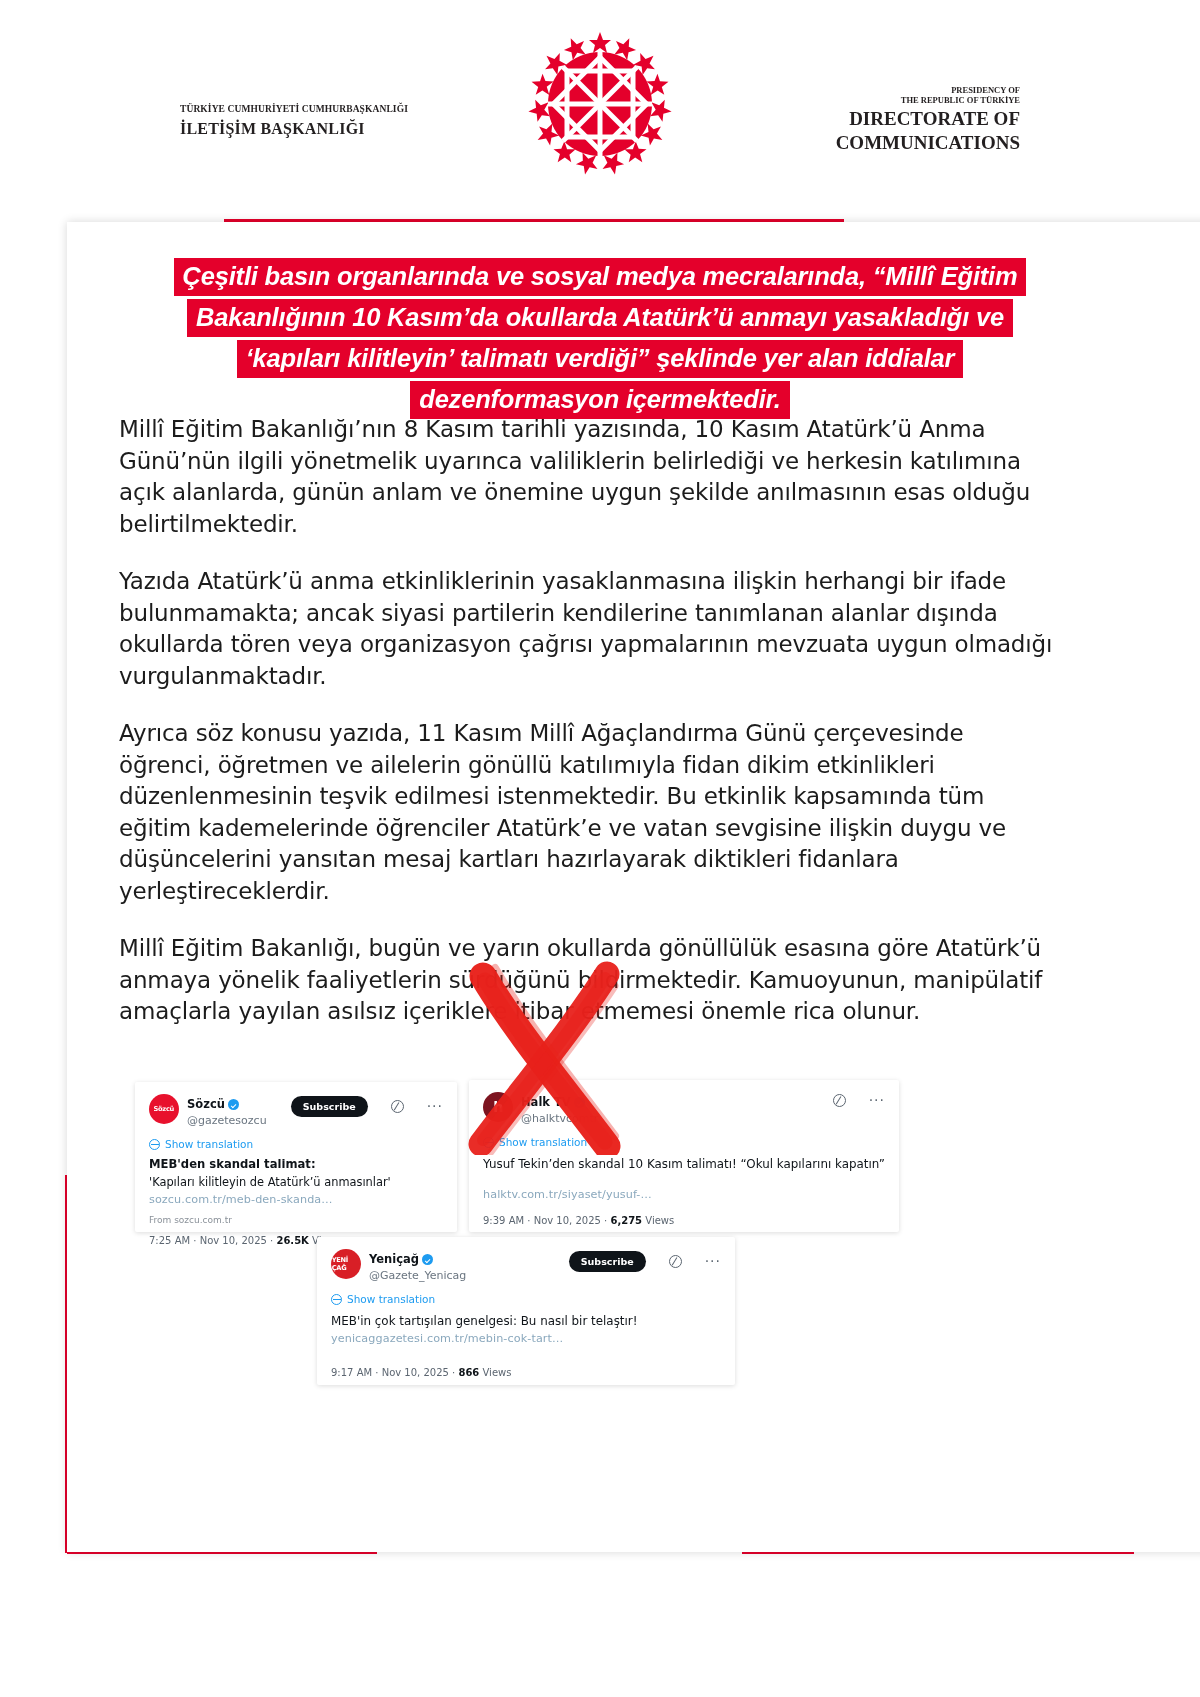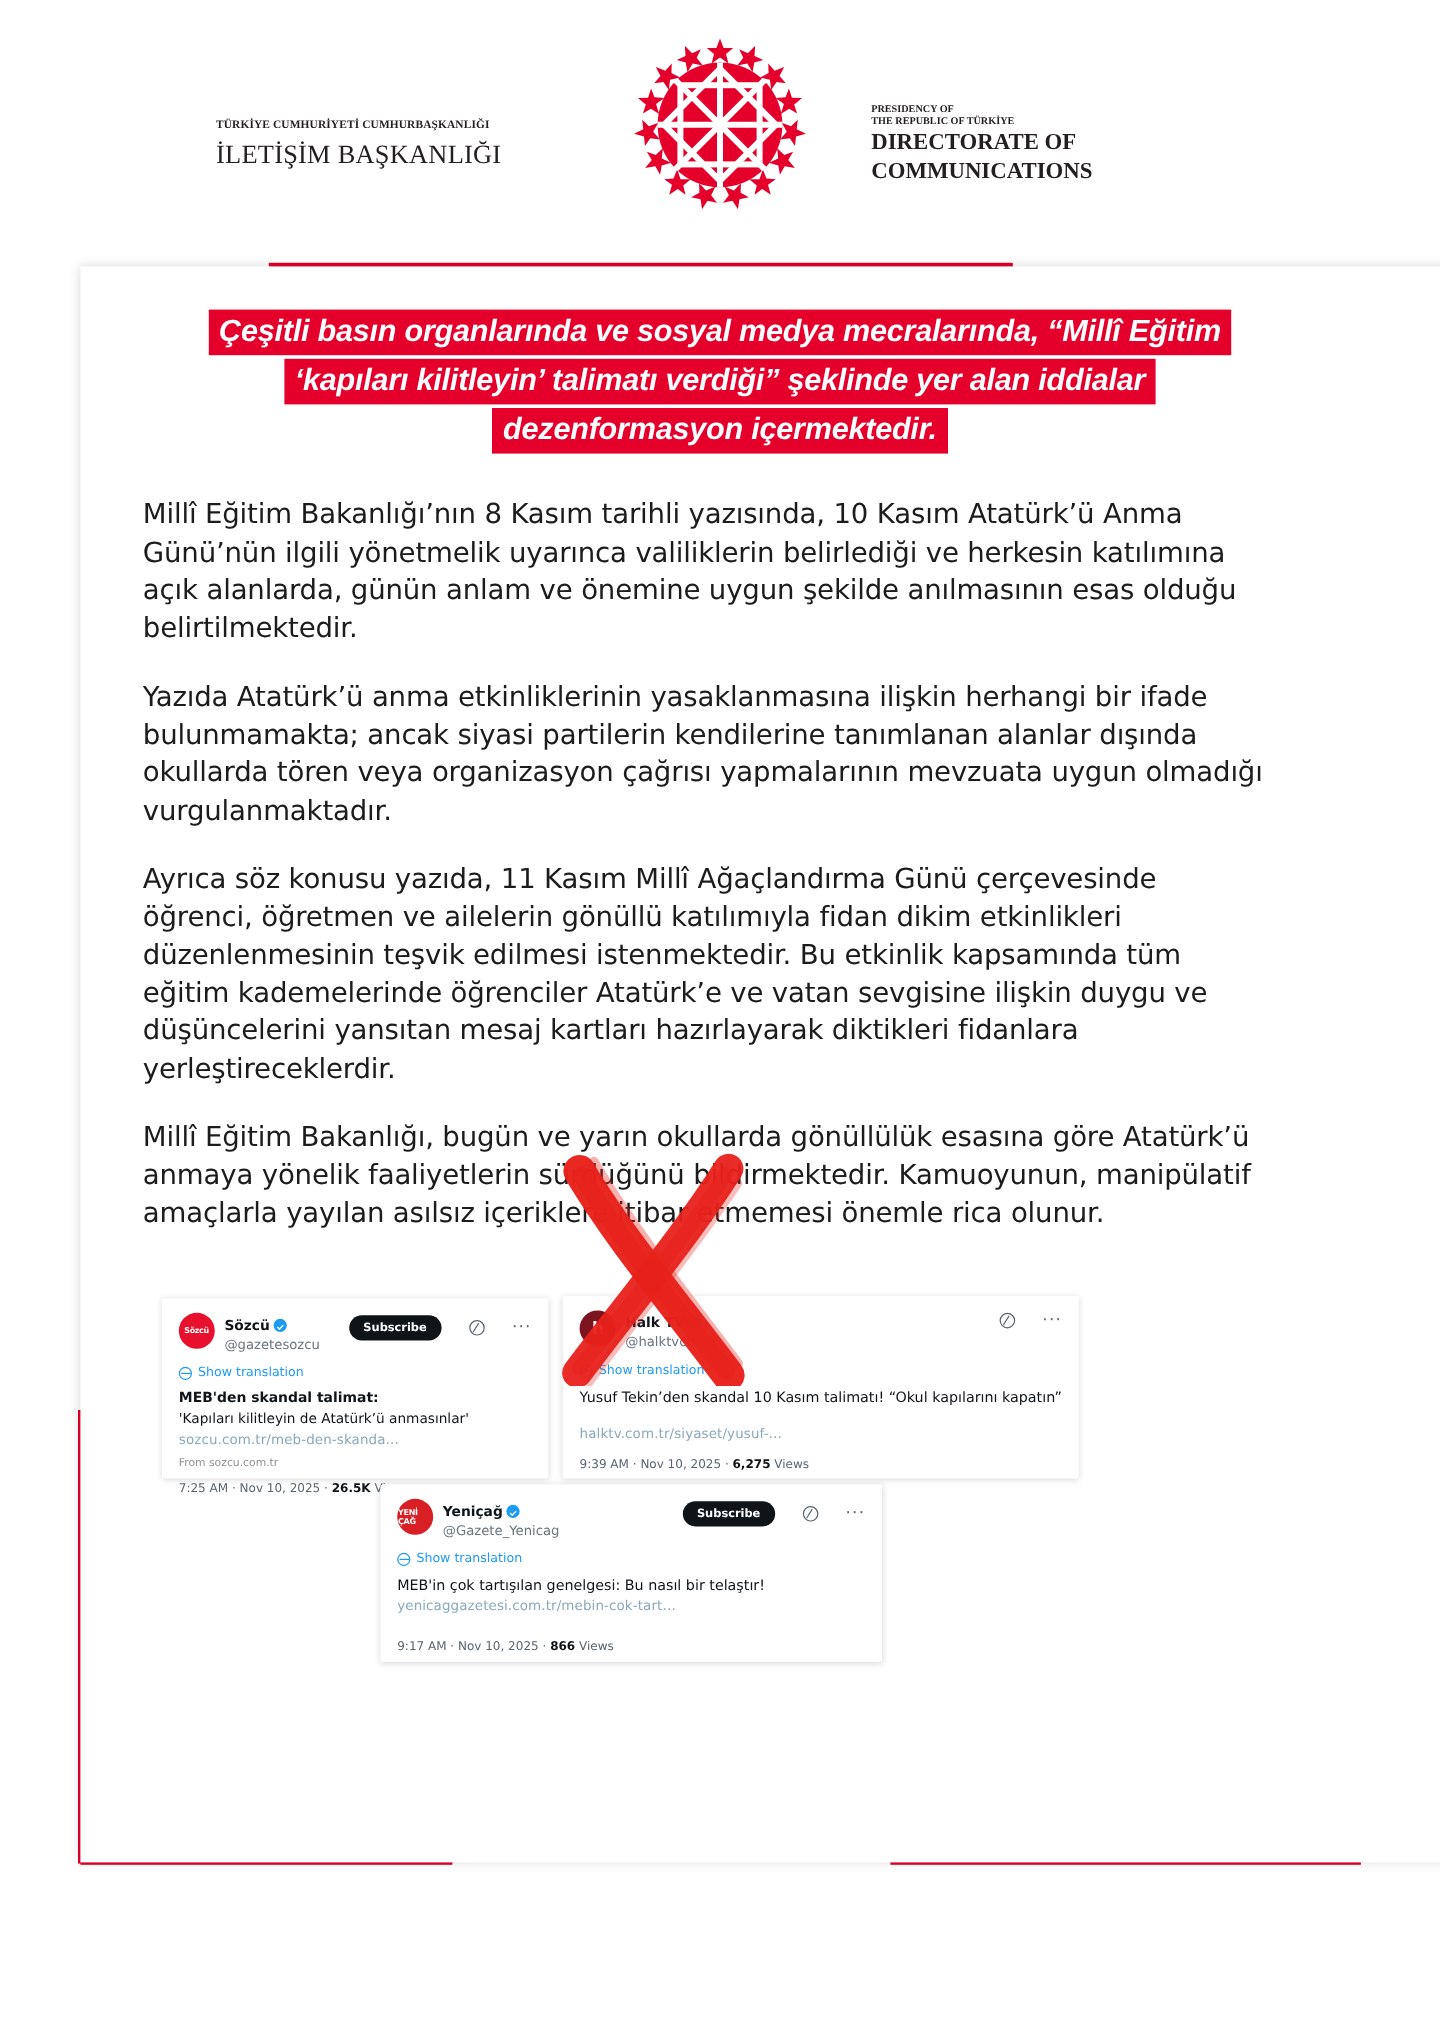--- a/index.html
+++ b/index.html
@@ -20,27 +20,27 @@
   .hdr-left {
     padding-right: 38px; padding-top: 34px;
     width: 330px;
   }
   .hdr-left .small {
     font-size: 9.5px; font-weight: 700; letter-spacing: .1px;
     color: #231f20; font-family: "Liberation Serif", serif;
     white-space: nowrap;
   }
   .hdr-left .big {
-    font-size: 22px; font-weight: 400; letter-spacing: .2px;
+    font-size: 16px; font-weight: 700; letter-spacing: .2px;
     color: #231f20; font-family: "Liberation Serif", serif;
     margin-top: 6px; white-space: nowrap;
   }
   .hdr-emblem { width: 180px; height: 180px; position: relative; flex: none; }
   .hdr-right {
-    text-align: left; padding-left: 36px; padding-top: 30px; width: 330px;
+    text-align: right; padding-left: 36px; padding-top: 30px; width: 330px;
   }
   .hdr-right .small {
     font-size: 8.5px; font-weight: 700; color: #231f20;
     font-family: "Liberation Serif", serif; line-height: 1.25; white-space: nowrap;
   }
   .hdr-right .big {
     font-size: 19px; font-weight: 700; color: #231f20;
     font-family: "Liberation Serif", serif; line-height: 1.08;
     margin-top: 3px; white-space: nowrap;
   }
@@ -285,20 +285,21 @@
   <div class="frame-top-accent"></div>
   <div class="frame-left-accent"></div>
   <div class="frame-right-accent"></div>
   <div class="frame-bottom-accent"></div>
   <div class="frame-bottom-accent-r"></div>
 
   <div class="frame">
 
     <div class="headline">
       <div><span class="ln">Çeşitli basın organlarında ve sosyal medya mecralarında, “Millî Eğitim</span></div>
+      <div><span class="ln">Bakanlığının 10 Kasım’da okullarda Atatürk’ü anmayı yasakladığı ve</span></div>
       <div><span class="ln">‘kapıları kilitleyin’ talimatı verdiği” şeklinde yer alan iddialar</span></div>
       <div><span class="ln">dezenformasyon içermektedir.</span></div>
     </div>
 
     <div class="body-wrap">
       <p class="para">Millî Eğitim Bakanlığı’nın 8 Kasım tarihli yazısında, 10 Kasım Atatürk’ü Anma Günü’nün ilgili yönetmelik uyarınca valiliklerin belirlediği ve herkesin katılımına açık alanlarda, günün anlam ve önemine uygun şekilde anılmasının esas olduğu belirtilmektedir.</p>
       <p class="para">Yazıda Atatürk’ü anma etkinliklerinin yasaklanmasına ilişkin herhangi bir ifade bulunmamakta; ancak siyasi partilerin kendilerine tanımlanan alanlar dışında okullarda tören veya organizasyon çağrısı yapmalarının mevzuata uygun olmadığı vurgulanmaktadır.</p>
       <p class="para">Ayrıca söz konusu yazıda, 11 Kasım Millî Ağaçlandırma Günü çerçevesinde öğrenci, öğretmen ve ailelerin gönüllü katılımıyla fidan dikim etkinlikleri düzenlenmesinin teşvik edilmesi istenmektedir. Bu etkinlik kapsamında tüm eğitim kademelerinde öğrenciler Atatürk’e ve vatan sevgisine ilişkin duygu ve düşüncelerini yansıtan mesaj kartları hazırlayarak diktikleri fidanlara yerleştireceklerdir.</p>
       <p class="para">Millî Eğitim Bakanlığı, bugün ve yarın okullarda gönüllülük esasına göre Atatürk’ü anmaya yönelik faaliyetlerin sürdüğünü bildirmektedir. Kamuoyunun, manipülatif amaçlarla yayılan asılsız içeriklere itibar etmemesi önemle rica olunur.</p>
     </div>

